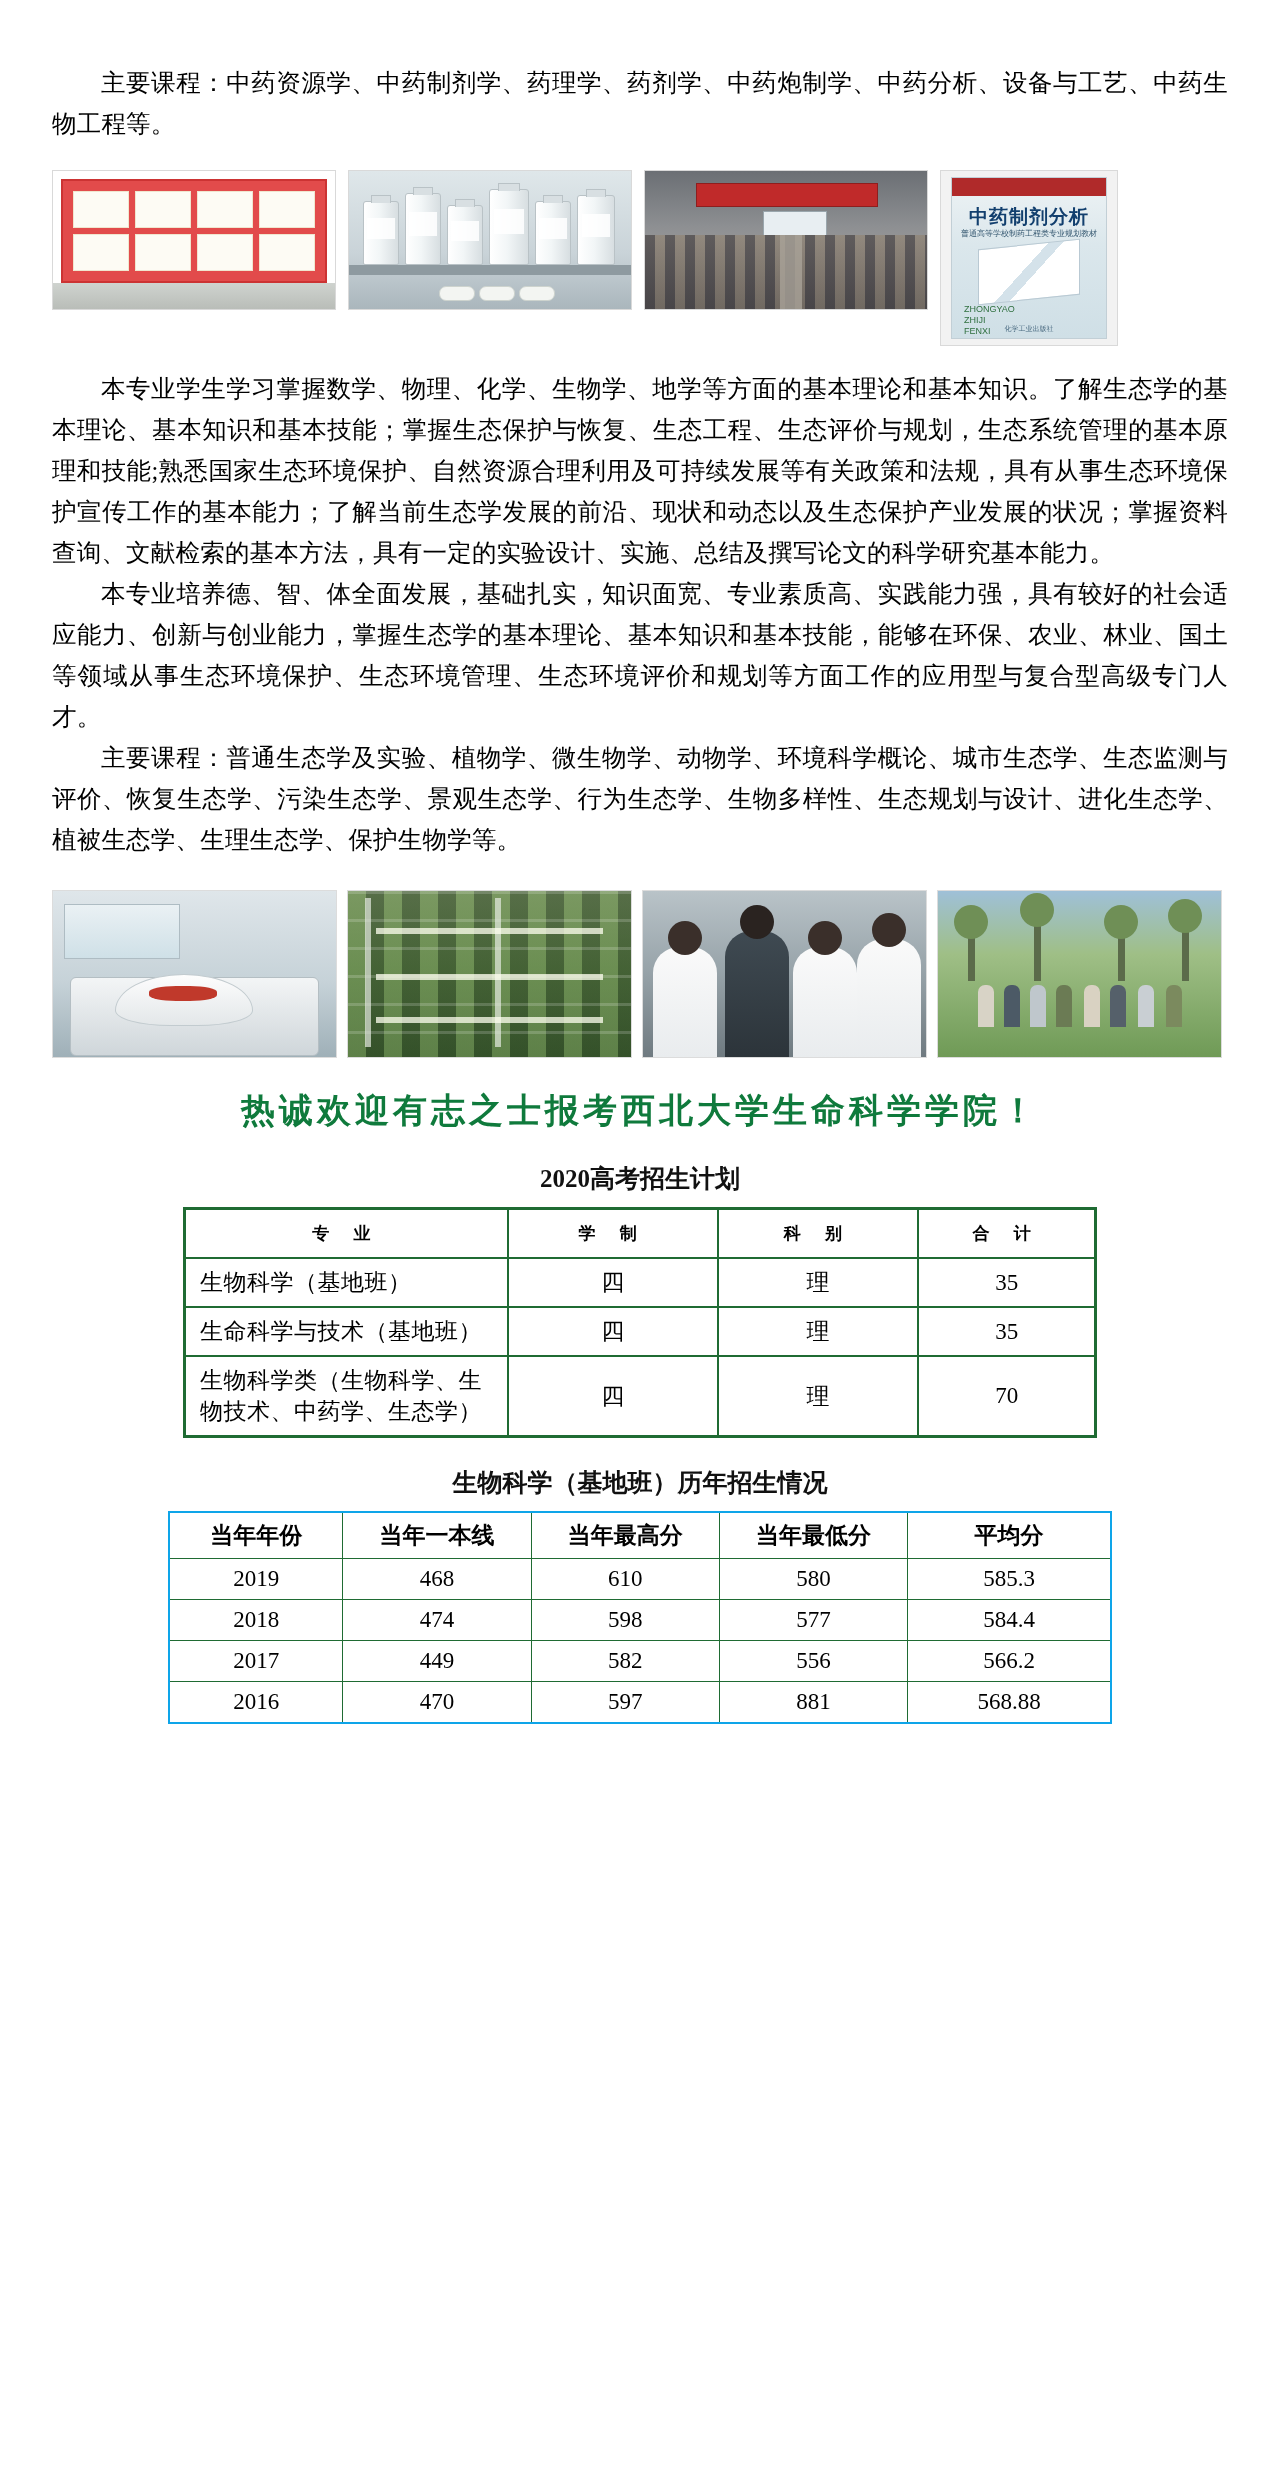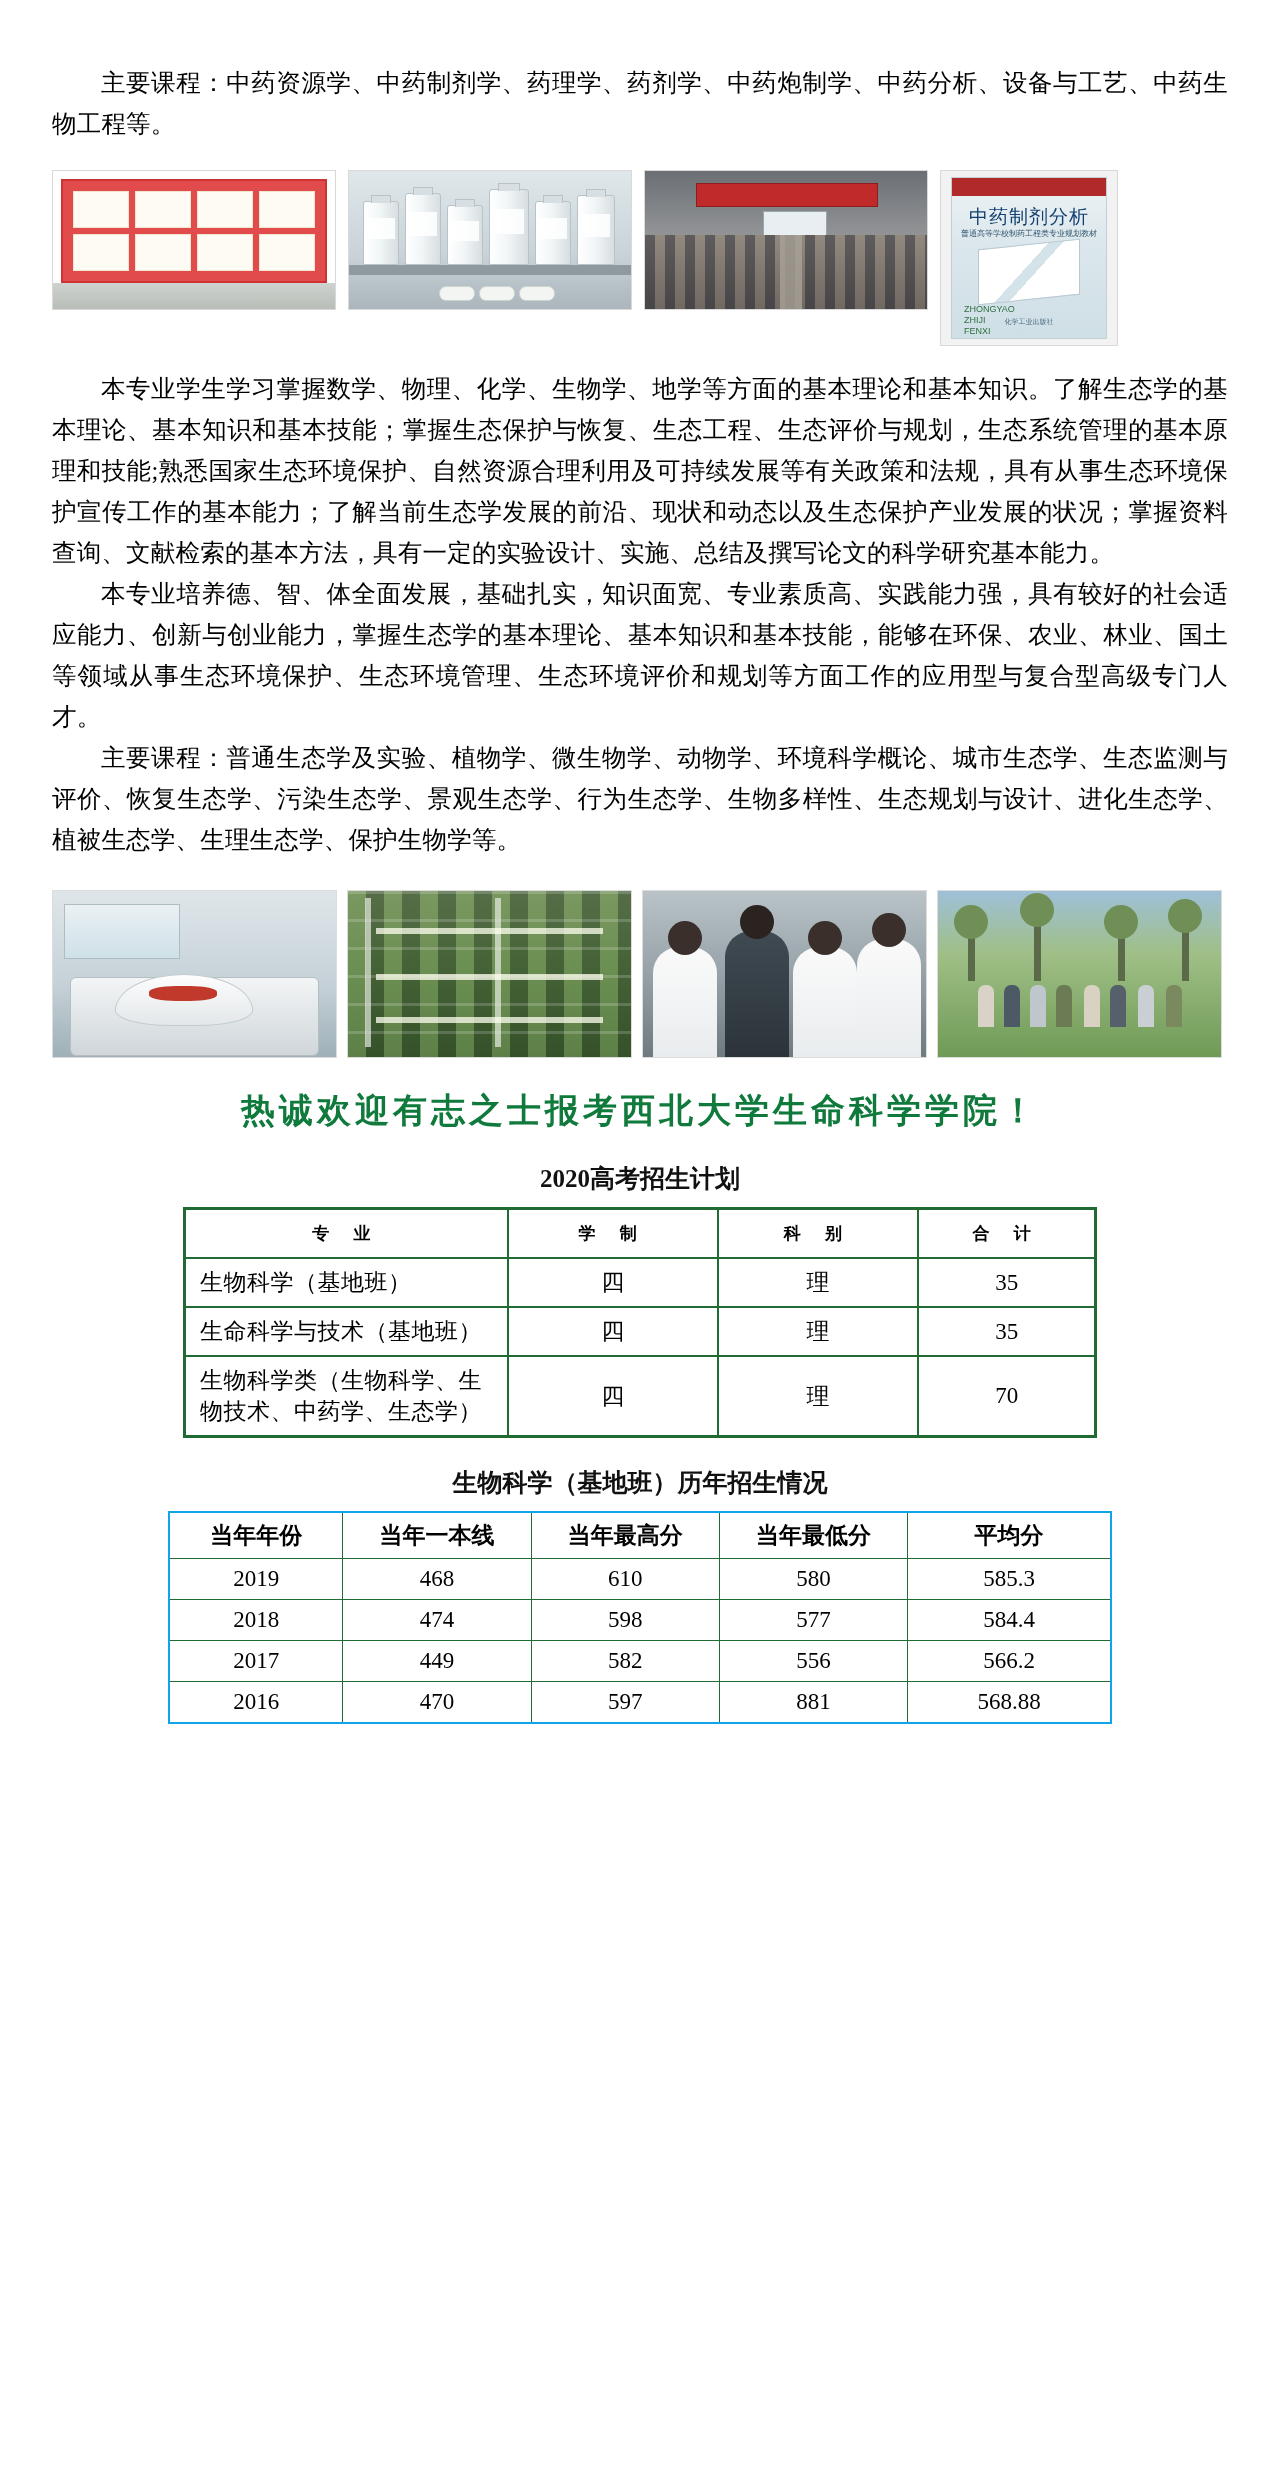--- a/index.html
+++ b/index.html
@@ -136,41 +136,41 @@
     background: linear-gradient(180deg,#eef3f5 0%,#dbe7ec 42%,#cfdfe6 100%);
     border: 1px solid #c2cfd6;
   }
   .book-topbar {
     position: absolute; left: 0; right: 0; top: 0; height: 18px;
     background: #b02a2a;
   }
   .book-title {
     position: absolute; left: 0; right: 0; top: 26px;
     text-align: center;
-    font-size: 19px; font-weight: normal; color: #123f6e;
+    font-size: 19px; font-weight: bold; color: #123f6e;
     letter-spacing: 1px;
     font-family: "Liberation Sans", sans-serif;
   }
   .book-sub {
     position: absolute; left: 0; right: 0; top: 50px;
     text-align: center; font-size: 8px; color: #33566f;
   }
   .book-diag {
     position: absolute; left: 26px; right: 26px; top: 66px; height: 54px;
     background: linear-gradient(135deg,#ffffff 0 45%, #d4e2ea 45% 55%, #ffffff 55%);
     border: 1px solid #b9c9d3;
     transform: skewY(-6deg);
   }
   .book-en {
     position: absolute; left: 12px; top: 126px;
     font-size: 9px; color: #2f6f3f; line-height: 11px;
     font-family: "Liberation Sans", sans-serif;
   }
   .book-foot {
-    position: absolute; left: 0; right: 0; bottom: 11px; text-align: center;
+    position: absolute; left: 0; right: 0; bottom: 4px; text-align: center;
     font-size: 7px; color: #4a6a80;
   }
 
   
   .section-head {
     display: flex;
     align-items: center;
     margin-top: 34px;
     height: 46px;
   }

